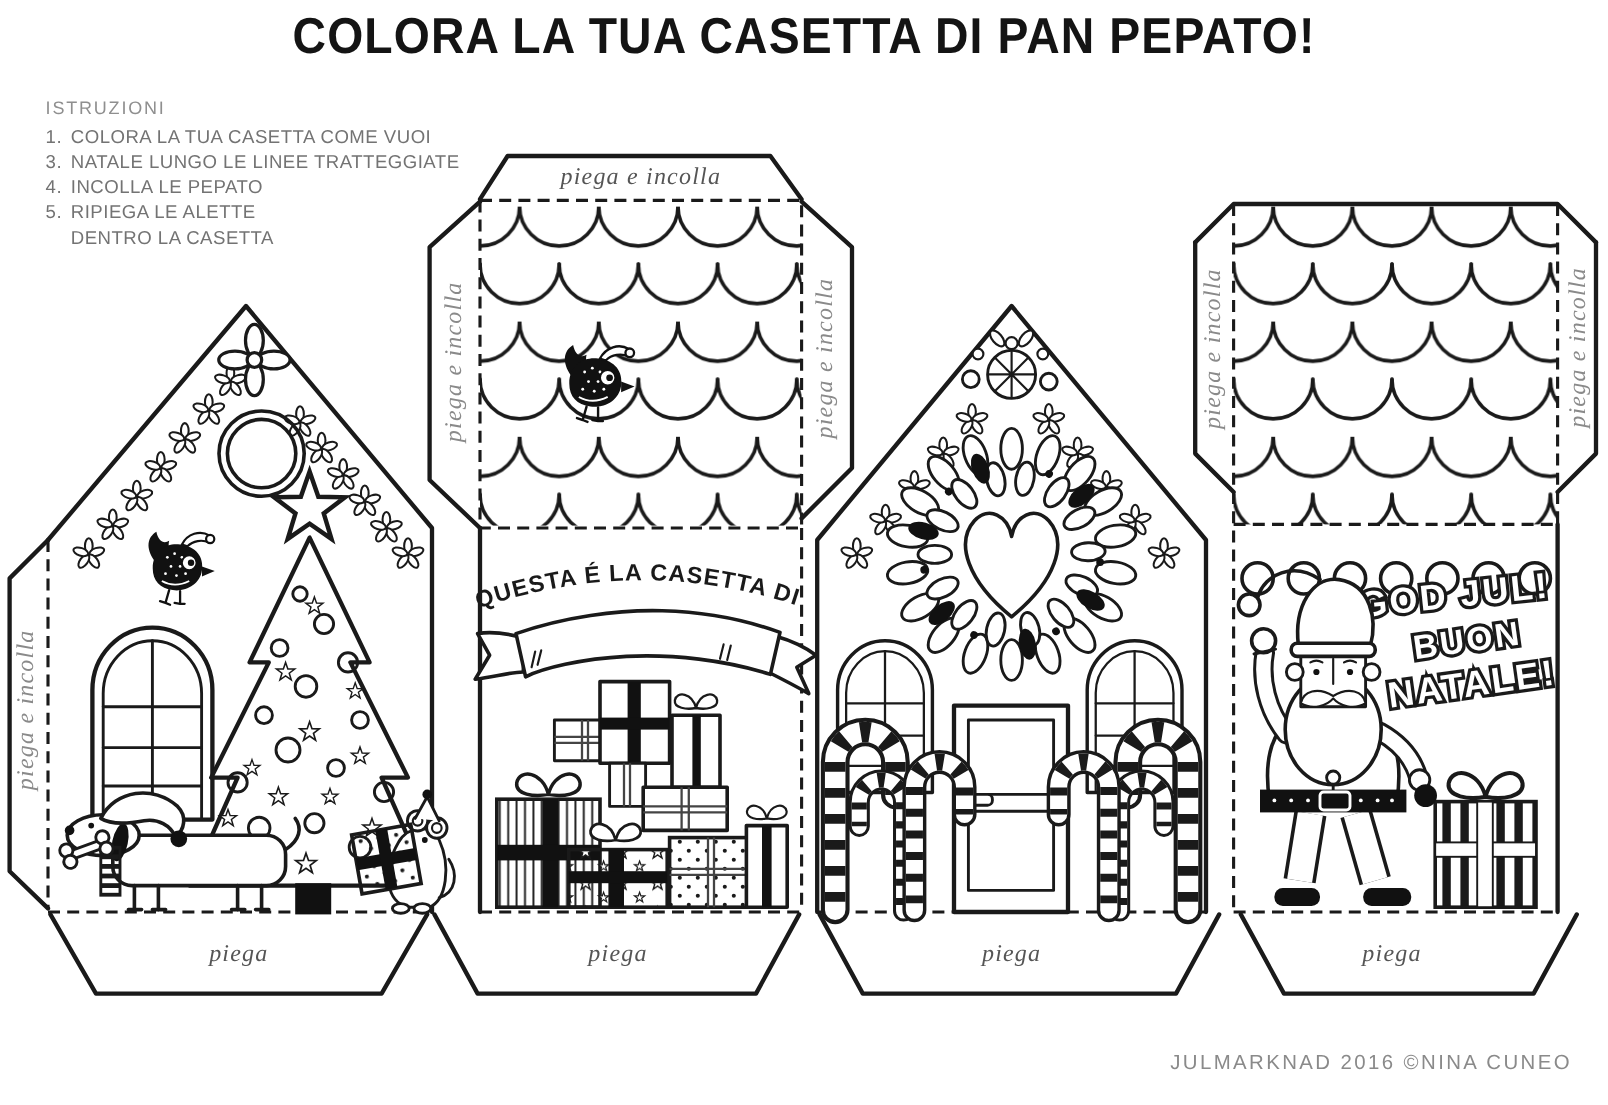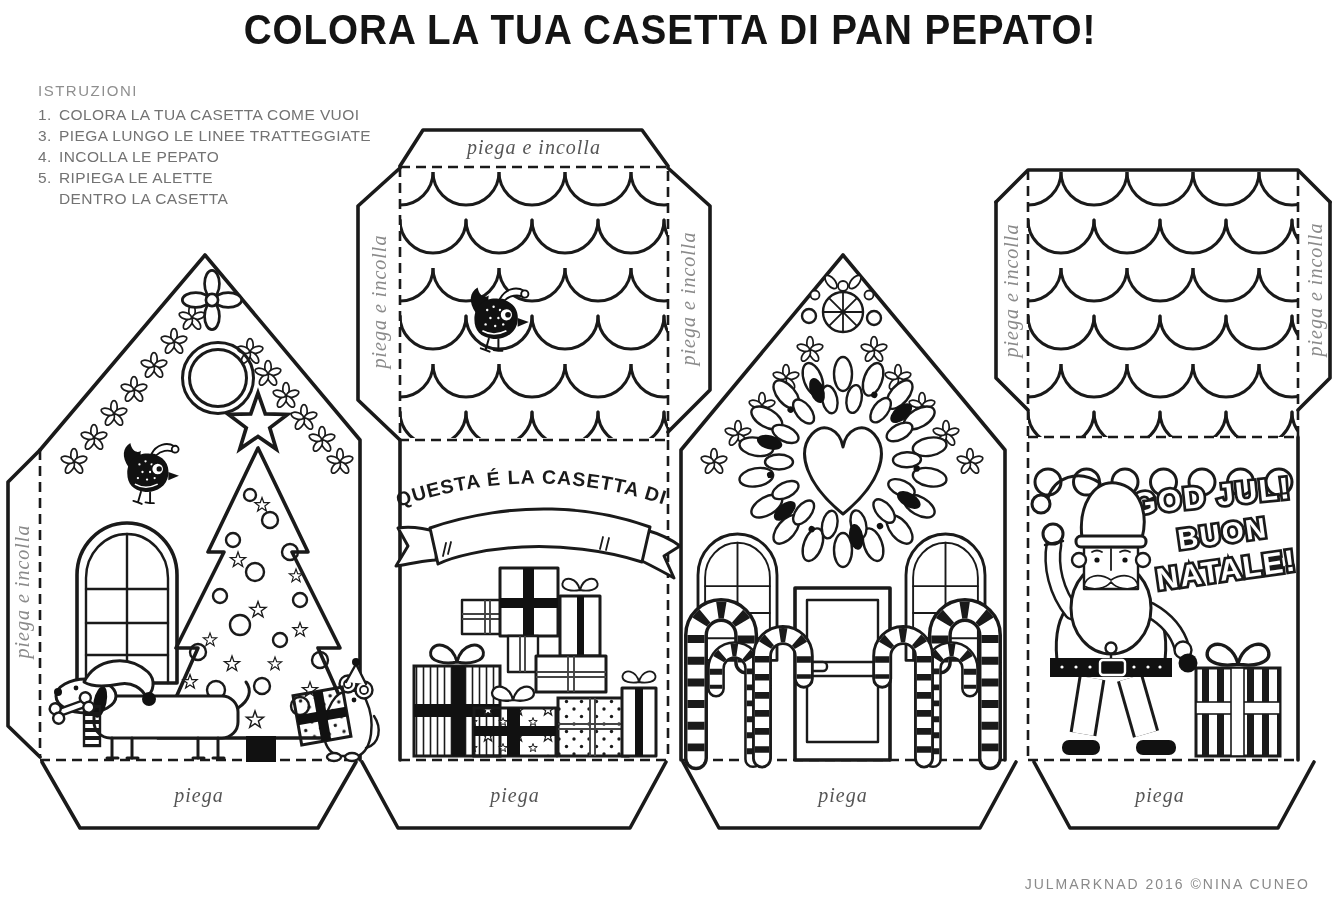--- a/index.html
+++ b/index.html
@@ -8,21 +8,21 @@
   .title{position:absolute;top:6px;left:0;width:100%;text-align:center;
          font-size:42px;font-weight:bold;letter-spacing:1px;transform:scaleX(.92);color:#141414;white-space:nowrap;}
   .instructions{position:absolute;top:82px;left:38px;}
   .ins-head{font-size:15px;letter-spacing:1.5px;color:#8f8f8f;margin-bottom:5px;}
   .ins-row{font-size:15.5px;letter-spacing:.4px;color:#737373;line-height:21px;white-space:nowrap;}
   .ins-num{display:inline-block;width:21px;}
   .script-label{position:absolute;font-family:"Liberation Serif",serif;font-style:italic;
                 font-size:20px;color:#8a8a8a;text-align:center;letter-spacing:1px;white-space:nowrap;}
   .script-label.dk{color:#555;}
   .vrot{transform:rotate(-90deg);}
-  .footer{position:absolute;top:876px;right:30px;font-size:14px;letter-spacing:2px;color:#8a8a8a;white-space:nowrap;}
+  .footer{position:absolute;top:876px;right:30px;font-size:17px;letter-spacing:2px;color:#8a8a8a;white-space:nowrap;}
   .art{position:absolute;left:0;top:0;}
   
   .s{stroke:#1a1a1a;fill:none;stroke-linecap:round;stroke-linejoin:round;}
   .w4{stroke-width:3.6}.w3{stroke-width:3}.w2{stroke-width:2.4}.w1{stroke-width:1.8}
   .fw{fill:#fff}.fk{fill:#111;stroke:none}
   .dash{stroke:#1a1a1a;fill:none;stroke-width:2.6;stroke-dasharray:10 6;}
   .thin{stroke:#444;stroke-width:1.9;fill:none;}
   .caneA{stroke:#1a1a1a;stroke-width:21;fill:none;stroke-linecap:round;}
   .caneB{stroke:#fff;stroke-width:15;fill:none;stroke-linecap:round;}
   .caneC{stroke:#1a1a1a;stroke-width:15;fill:none;stroke-dasharray:7 12;stroke-dashoffset:-6;}
@@ -39,21 +39,21 @@
 </head>
 <body>
 
 <div class="sheet">
 
   <div class="title">COLORA LA TUA CASETTA DI PAN PEPATO!</div>
 
   <div class="instructions">
     <div class="ins-head">ISTRUZIONI</div>
     <div class="ins-row"><span class="ins-num">1.</span><span>COLORA LA TUA CASETTA COME VUOI</span></div>
-    <div class="ins-row"><span class="ins-num">3.</span><span>PIEGA LUNGO LE LINEE TRATTEGGIATE</span></div>
+    <div class="ins-row"><span class="ins-num">3.</span><span>NATALE LUNGO LE LINEE TRATTEGGIATE</span></div>
     <div class="ins-row"><span class="ins-num">4.</span><span>INCOLLA LE PEPATO</span></div>
     <div class="ins-row"><span class="ins-num">5.</span><span>RIPIEGA LE ALETTE</span></div>
     <div class="ins-row"><span class="ins-num"></span><span>DENTRO LA CASETTA</span></div>
   </div>
 
   <svg class="art" width="1340" height="921" viewBox="0 0 1340 921">
     <defs>
       <pattern id="scales" width="66" height="96" patternUnits="userSpaceOnUse">
         <g class="s w3">
           <path d="M-33,0 a33,33 0 0 0 66,0"></path>

